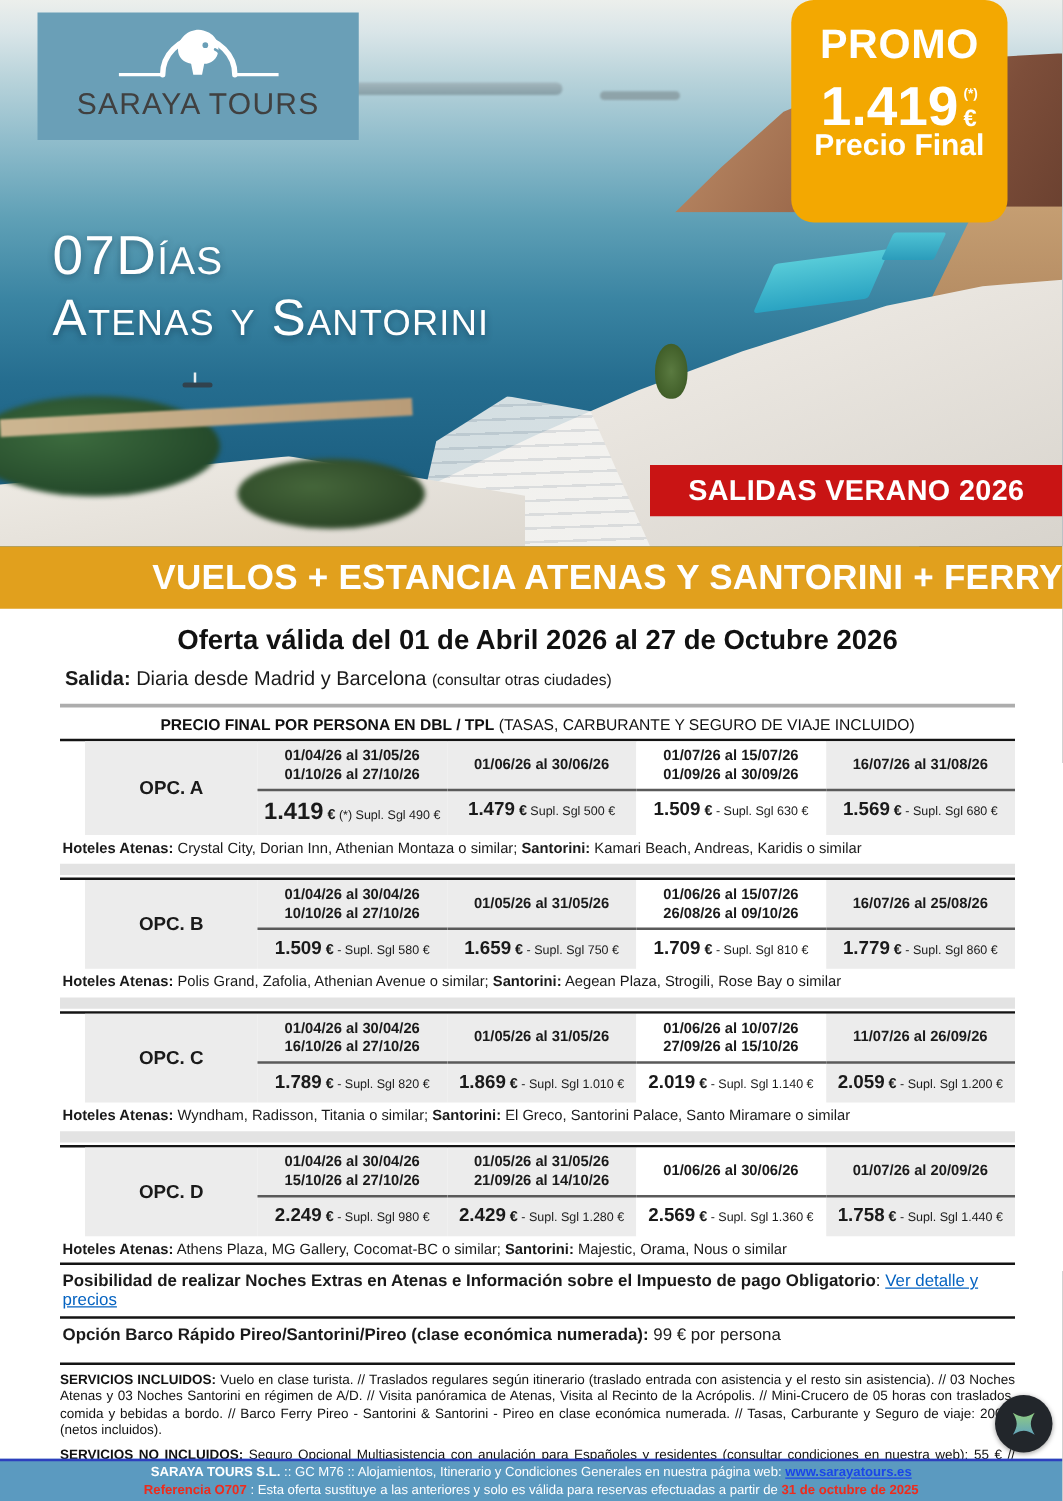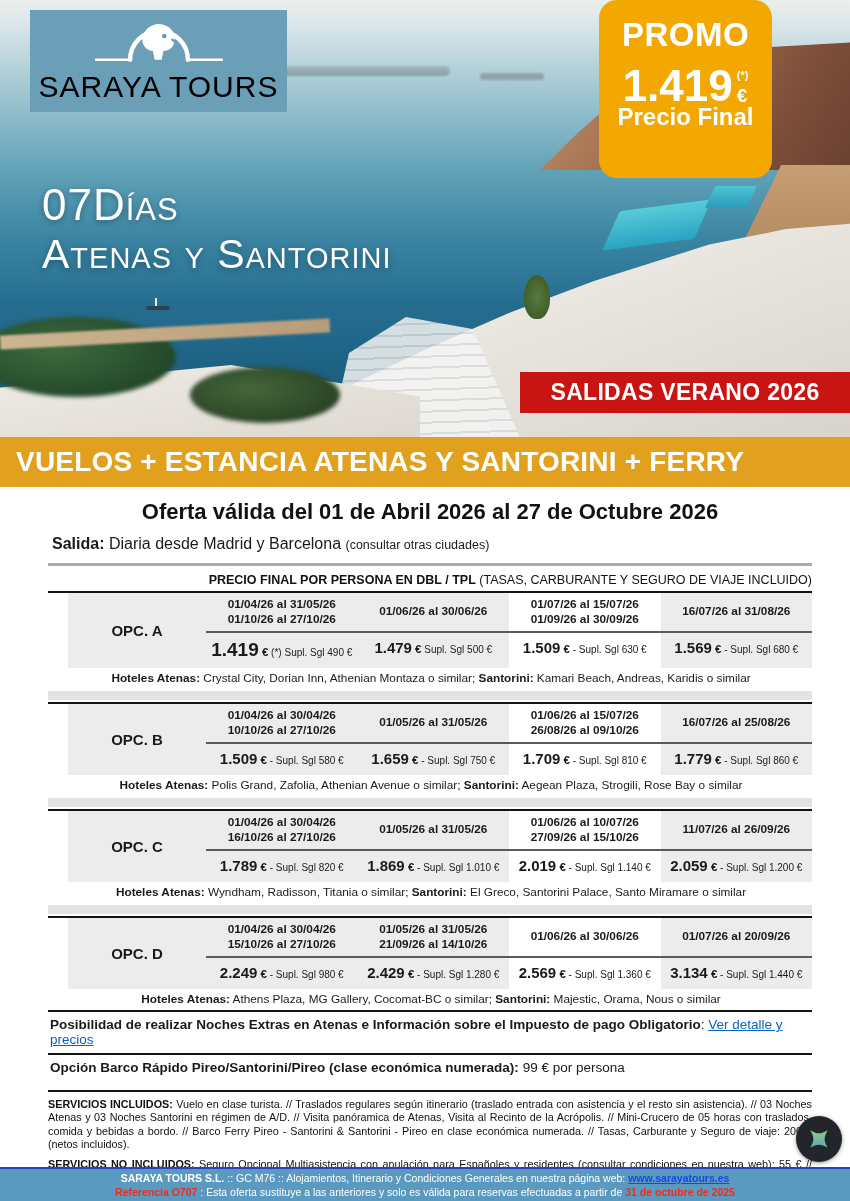--- a/index.html
+++ b/index.html
@@ -29,66 +29,66 @@
   .h-green2  { left:190px; bottom:14px; width:150px; height:56px; background:radial-gradient(ellipse at 40% 40%,#45663a,#2b4526 70%); border-radius:50%; filter:blur(2px); }
   .h-beach   { left:0; bottom:96px; width:330px; height:14px; background:linear-gradient(90deg,#cdb691,#b99c78); transform:rotate(-3deg); filter:blur(1px); }
   .h-tree    { right:300px; bottom:118px; width:26px; height:44px; background:radial-gradient(#5a7a40,#36531f); border-radius:50% 50% 45% 45%; }
   .h-boat    { left:146px; top:306px; width:24px; height:4px; background:#31424e; border-radius:2px; }
   .h-boat::after { content:""; position:absolute; left:9px; top:-8px; width:2px; height:8px; background:#e8eef0; }
 
   
   .logo-box { position:absolute; left:30px; top:10px; width:257px; height:102px; background:var(--logo-blue,#6A9FB7);
               display:flex; flex-direction:column; align-items:center; justify-content:flex-start; padding-top:6px; z-index:5; }
   .logo-box svg { width:170px; height:56px; display:block; }
-  .logo-text { color:#000000; font-size:30px; letter-spacing:1px; font-weight:normal; margin-top:-2px; white-space:nowrap; }
-
-  
-  .promo-box { position:absolute; left:599px; top:0; width:173px; height:178px; background:var(--promo-amber,#F3A801);
+  .logo-text { color:#404040; font-size:24px; letter-spacing:1px; font-weight:normal; margin-top:-2px; white-space:nowrap; }
+
+  
+  .promo-box { position:absolute; left:633px; top:0; width:173px; height:178px; background:var(--promo-amber,#F3A801);
                border-radius:18px; color:#fff; text-align:center; z-index:5; padding-top:16px; }
   .promo-label { font-size:33px; font-weight:bold; letter-spacing:.5px; }
   .promo-price-row { display:flex; align-items:flex-end; justify-content:center; margin-top:14px; line-height:.8; }
   .promo-amount { font-size:44px; font-weight:bold; }
   .promo-cur-col { display:flex; flex-direction:column; align-items:flex-start; margin-left:4px; }
   .promo-star { font-size:11px; font-weight:bold; margin-bottom:8px; }
   .promo-eur { font-size:19px; font-weight:bold; }
   .promo-sub { font-size:24px; font-weight:bold; margin-top:0; }
 
   
   .hero-title-wrap { position:absolute; left:42px; top:180px; z-index:4; color:#fff; text-shadow:0 2px 6px rgba(10,40,60,.45); }
   .hero-days  { font-size:44px; font-variant:small-caps; letter-spacing:1px; font-weight:500; }
   .hero-title { font-size:41px; font-variant:small-caps; letter-spacing:1px; font-weight:400; line-height:1; margin-top:4px; white-space:nowrap; }
 
   .red-badge { position:absolute; right:0; top:372px; width:330px; height:41px; background:var(--badge-red,#C91414); z-index:5;
                color:#fff; font-size:23px; font-weight:bold; text-align:center; line-height:41px; letter-spacing:.3px; }
 
   
   .gold-banner { width:850px; height:50px; background:var(--gold-bar,#E1A01D); color:#fff; font-size:28px; font-weight:bold;
-                 text-align:left; line-height:50px; letter-spacing:.2px; white-space:nowrap;padding-left:16px; }
+                 text-align:right; line-height:50px; letter-spacing:.2px; white-space:nowrap;padding-left:16px; }
 
   
   .content { padding:0 38px 0 48px; color:#1a1a1a; }
   .offer-title { margin-top:12px; text-align:center; font-size:22px; font-weight:bold; color:#111; }
   .salida { margin-top:10px; font-size:16px; margin-left:4px; }
   .salida .small { font-size:12.5px; }
   .rule { margin-top:10px; height:3px; background:#ADADAD; }
-  .table-header { margin:7px 0 4px; text-align:right; font-size:12.5px; color:#111; }
+  .table-header { margin:7px 0 4px; text-align:center; font-size:12.5px; color:#111; }
 
   .opc-block { border-top:2px solid #141414; }
   .opc-grid { display:grid; grid-template-columns:158px repeat(4,1fr); }
   .opc-label { background:#ECECEC; display:flex; align-items:center; justify-content:center; font-weight:bold; font-size:15px;margin-left:20px; }
   .opc-col { background:#ECECEC; text-align:center; }
   .opc-col.lite { background:#FFFFFF; }
   .dates { height:38px; display:flex; flex-direction:column; justify-content:center; font-weight:bold; font-size:11.8px; line-height:1.3; }
   .price { border-top:2px solid #5a5a5a; padding:6px 2px 7px; white-space:nowrap; }
   .amt { font-weight:bold; font-size:15px; }
   .amt.big { font-size:19px; }
   .cur { font-size:11.5px; font-weight:bold; }
   .star { font-size:10px; }
   .supl { font-size:10px; }
-  .hotels { background:#fff; font-size:11.8px; padding:3px 0 4px 2px;text-align:center; }
+  .hotels { background:#fff; font-size:11.8px; padding:3px 0 4px 2px; }
   .band { height:9px; background:#E3E3E3; margin:2px 0; }
 
   .info-row { border-top:2px solid #141414; padding:5px 2px 6px; font-size:13.5px; }
   .info-row b { font-weight:bold; }
   .info-row .link { color:var(--link-blue,#0563C1); text-decoration:underline; cursor:pointer; }
   .info-row:last-of-type { border-bottom:2px solid #141414; }
 
   .services { margin-top:9px; border-top:2px solid #141414; padding-top:6px; }
   .services p { font-size:10.8px; line-height:1.25; text-align:justify; margin-bottom:6px; color:#111; }
   .services b { font-weight:bold; }
@@ -292,21 +292,21 @@
             <div class="opc-col lite">
               <div class="dates">
                 <div>01/06/26 al 30/06/26</div>
               </div>
               <div class="price"><span class="amt">2.569</span><span class="cur"> €</span><span class="supl"> - Supl. Sgl 1.360 €</span></div>
             </div>
             <div class="opc-col">
               <div class="dates">
                 <div>01/07/26 al 20/09/26</div>
               </div>
-              <div class="price"><span class="amt">3.134</span><span class="cur"> €</span><span class="supl"> - Supl. Sgl 1.440 €</span></div>
+              <div class="price"><span class="amt">1.758</span><span class="cur"> €</span><span class="supl"> - Supl. Sgl 1.440 €</span></div>
             </div>
           </div>
           <div class="hotels"><b>Hoteles Atenas:</b><span> Athens Plaza, MG Gallery, Cocomat-BC o similar; </span><b>Santorini:</b><span> Majestic, Orama, Nous o similar</span></div>
         </div>
       </div>
 
     <div class="info-row">
       <b>Posibilidad de realizar Noches Extras en Atenas e Información sobre el Impuesto de pago Obligatorio</b><span>: </span><span class="link">Ver detalle y precios</span>
     </div>
     <div class="info-row">

